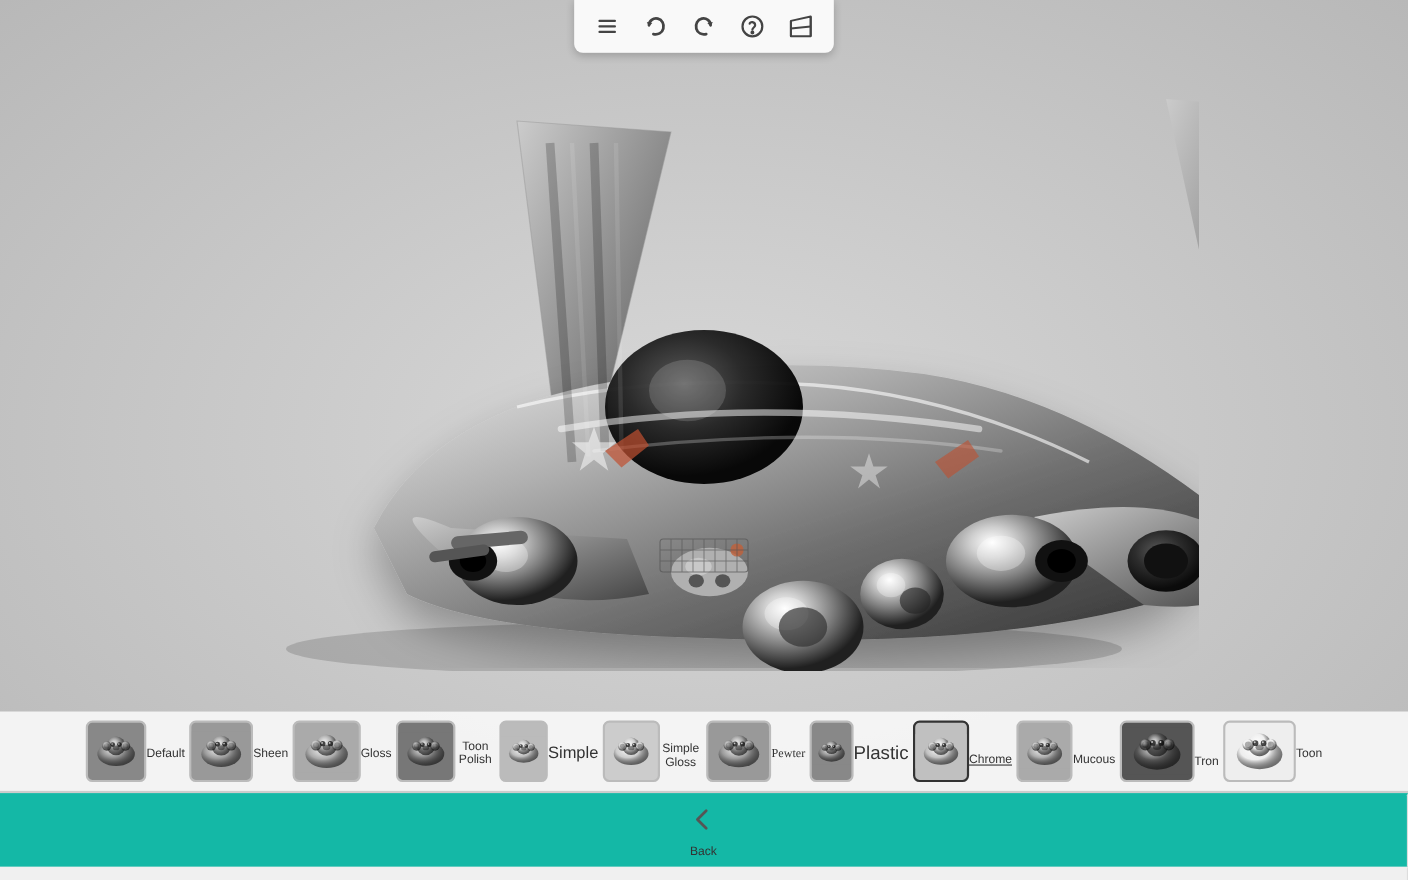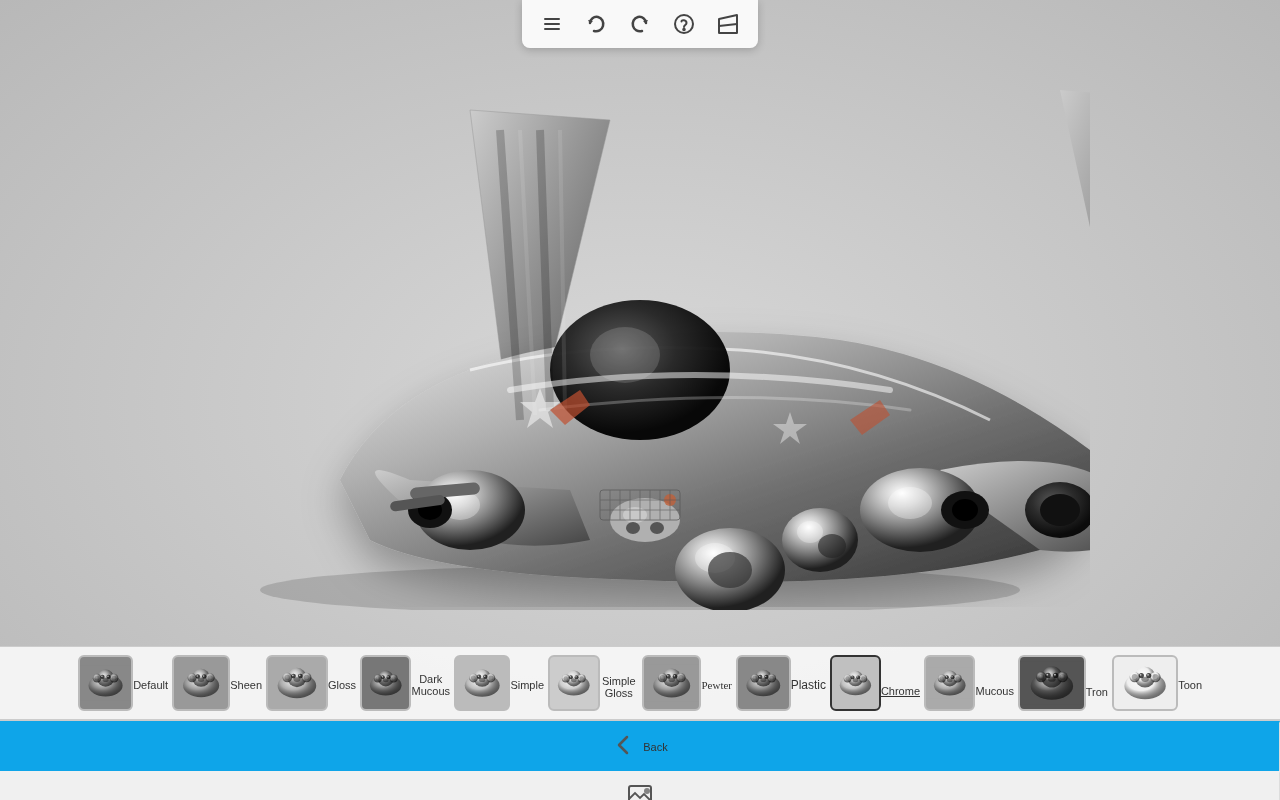--- a/index.html
+++ b/index.html
@@ -428,21 +428,21 @@
     <circle cx="56" cy="20" r="4" fill="rgba(0,0,0,0.3)"></circle>
 
     <circle cx="37" cy="18" r="3.5" fill="rgba(0,0,0,0.7)"></circle>
     <circle cx="47" cy="18" r="3.5" fill="rgba(0,0,0,0.7)"></circle>
     <circle cx="36" cy="17" r="1.2" fill="rgba(255,255,255,0.7)"></circle>
     <circle cx="46" cy="17" r="1.2" fill="rgba(255,255,255,0.7)"></circle>
 
     <ellipse cx="42" cy="23" rx="5" ry="3.5" fill="rgba(0,0,0,0.4)"></ellipse>
   </svg>
       </div>
-      <div class="material-label" style="font-size: 11px; color: rgb(51, 51, 51); margin-top: 3px;">Dark Mucous</div>
+      <div class="material-label" style="font-size: 11px; color: rgb(51, 51, 51); margin-top: 3px;">Toon Polish</div>
     </div>
     <div class="material-item">
       <div class="material-thumb" style="background: rgb(187, 187, 187); width: 84px; height: 56px; border-radius: 6px; overflow: hidden; border: 2px solid rgb(187, 187, 187); position: relative;">
         <svg viewBox="0 0 84 56" width="84" height="56">
     <defs>
       <radialGradient id="mg4" cx="40%" cy="35%" r="65%">
         <stop offset="0%" stop-color="rgba(255,255,255,0.8)"></stop>
         <stop offset="50%" stop-color="#bbb"></stop>
         <stop offset="100%" stop-color="rgba(0,0,0,0.6)"></stop>
       </radialGradient>
@@ -460,21 +460,21 @@
     <circle cx="56" cy="20" r="4" fill="rgba(0,0,0,0.3)"></circle>
 
     <circle cx="37" cy="18" r="3.5" fill="rgba(0,0,0,0.7)"></circle>
     <circle cx="47" cy="18" r="3.5" fill="rgba(0,0,0,0.7)"></circle>
     <circle cx="36" cy="17" r="1.2" fill="rgba(255,255,255,0.7)"></circle>
     <circle cx="46" cy="17" r="1.2" fill="rgba(255,255,255,0.7)"></circle>
 
     <ellipse cx="42" cy="23" rx="5" ry="3.5" fill="rgba(0,0,0,0.4)"></ellipse>
   </svg>
       </div>
-      <div class="material-label" style="font-size: 11px; color: rgb(51, 51, 51); margin-top: 3px;">Simple</div>
+      <div class="material-label" style="font-size: 15px; color: rgb(51, 51, 51); margin-top: 3px;">Simple</div>
     </div>
     <div class="material-item">
       <div class="material-thumb" style="background: rgb(204, 204, 204); width: 84px; height: 56px; border-radius: 6px; overflow: hidden; border: 2px solid rgb(187, 187, 187); position: relative;">
         <svg viewBox="0 0 84 56" width="84" height="56">
     <defs>
       <radialGradient id="mg5" cx="40%" cy="35%" r="65%">
         <stop offset="0%" stop-color="rgba(255,255,255,0.8)"></stop>
         <stop offset="50%" stop-color="#ccc"></stop>
         <stop offset="100%" stop-color="rgba(0,0,0,0.6)"></stop>
       </radialGradient>
@@ -556,21 +556,21 @@
     <circle cx="56" cy="20" r="4" fill="rgba(0,0,0,0.3)"></circle>
 
     <circle cx="37" cy="18" r="3.5" fill="rgba(0,0,0,0.7)"></circle>
     <circle cx="47" cy="18" r="3.5" fill="rgba(0,0,0,0.7)"></circle>
     <circle cx="36" cy="17" r="1.2" fill="rgba(255,255,255,0.7)"></circle>
     <circle cx="46" cy="17" r="1.2" fill="rgba(255,255,255,0.7)"></circle>
 
     <ellipse cx="42" cy="23" rx="5" ry="3.5" fill="rgba(0,0,0,0.4)"></ellipse>
   </svg>
       </div>
-      <div class="material-label" style="font-size: 12px; color: rgb(51, 51, 51); margin-top: 3px;">Plastic</div>
+      <div class="material-label" style="font-size: 17px; color: rgb(51, 51, 51); margin-top: 3px;">Plastic</div>
     </div>
     <div class="material-item">
       <div class="material-thumb selected" style="background: rgb(192, 192, 192); width: 84px; height: 56px; border-radius: 6px; overflow: hidden; border: 2px solid rgb(51, 51, 51); position: relative;">
         <svg viewBox="0 0 84 56" width="84" height="56">
     <defs>
       <radialGradient id="mg8" cx="40%" cy="35%" r="65%">
         <stop offset="0%" stop-color="rgba(255,255,255,0.8)"></stop>
         <stop offset="50%" stop-color="#c0c0c0"></stop>
         <stop offset="100%" stop-color="rgba(0,0,0,0.6)"></stop>
       </radialGradient>
@@ -689,21 +689,21 @@
     <circle cx="46" cy="17" r="1.2" fill="rgba(255,255,255,0.7)"></circle>
 
     <ellipse cx="42" cy="23" rx="5" ry="3.5" fill="rgba(0,0,0,0.4)"></ellipse>
   </svg>
       </div>
       <div class="material-label" style="font-size: 11px; color: rgb(51, 51, 51); margin-top: 3px; text-align: right;">Toon</div>
     </div>
   </div>
 
 <div class="bottom-bar" style="position: fixed; bottom: 0; left: 0; right: 0; height: 80px; background: #f0f0f0; border-top: 1px solid #ccc; display: flex; z-index: 10;">
-<div class="bottom-tab" style="flex: 1 1 0%; display: flex; flex-direction: row; align-items: center; justify-content: center; cursor: pointer; background: #0ea5e9; border-top: 2px solid transparent; padding: 8px 7px; gap: 4px; border-right: 1px solid rgb(221, 221, 221);">
+<div class="bottom-tab" style="flex: 1 1 0%; display: flex; flex-direction: column; align-items: center; justify-content: center; cursor: pointer; background: #14b8a6; border-top: 2px solid transparent; padding: 8px 7px; gap: 4px; border-right: 1px solid rgb(221, 221, 221);">
       <div><svg width="28" height="28" viewBox="0 0 28 28" fill="none" stroke="#555" stroke-width="2.5" stroke-linecap="round" stroke-linejoin="round">
       <polyline points="16,6 8,14 16,22"></polyline>
     </svg></div>
       <div style="font-size: 11px; color: rgb(51, 51, 51);">Back</div>
     </div>
     <div class="bottom-tab" style="flex: 1 1 0%; display: flex; flex-direction: column; align-items: center; justify-content: center; cursor: pointer; background: rgb(240, 240, 240); border-top: 2px solid transparent; padding: 8px 4px; gap: 4px; border-right: 1px solid rgb(221, 221, 221);">
       <div><svg width="28" height="28" viewBox="0 0 28 28" fill="none">
       <rect x="3" y="5" width="22" height="18" rx="2" stroke="#555" stroke-width="2" fill="none"></rect>
       <path d="M3 18 L9 12 L14 17 L18 13 L25 20" stroke="#555" stroke-width="1.8" fill="none"></path>
       <circle cx="21" cy="10" r="3" fill="#555" opacity="0.7"></circle>

